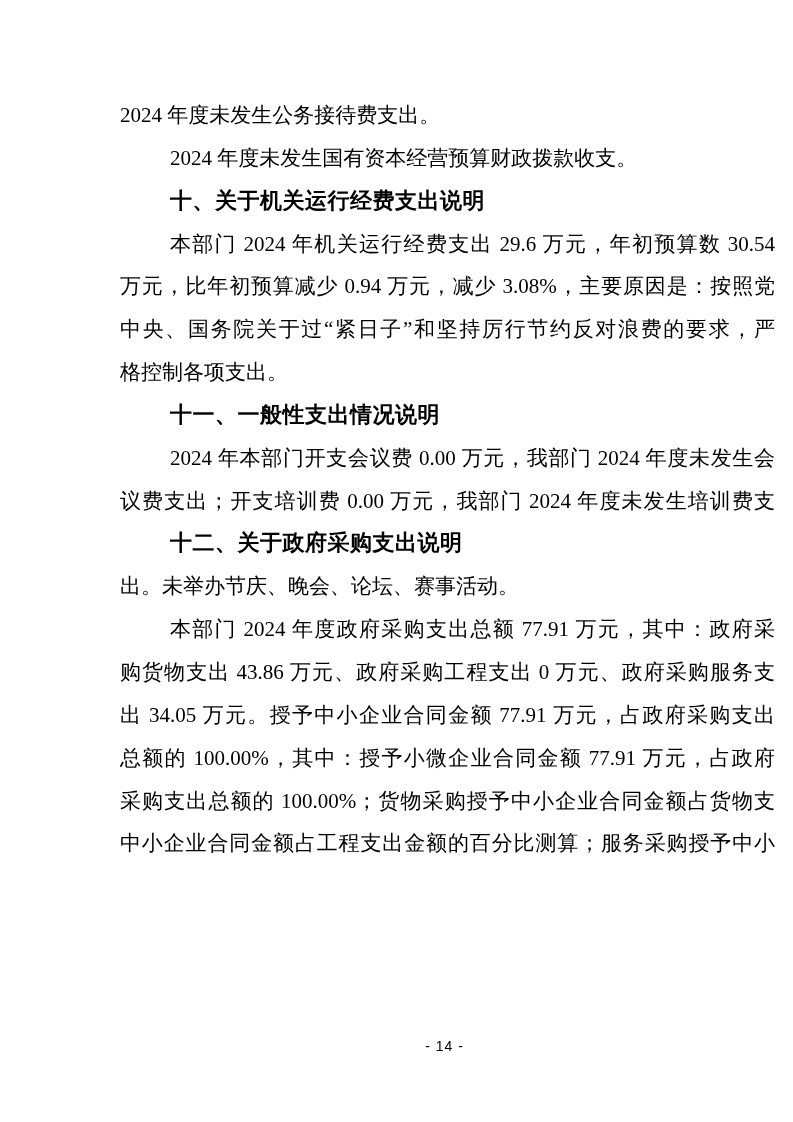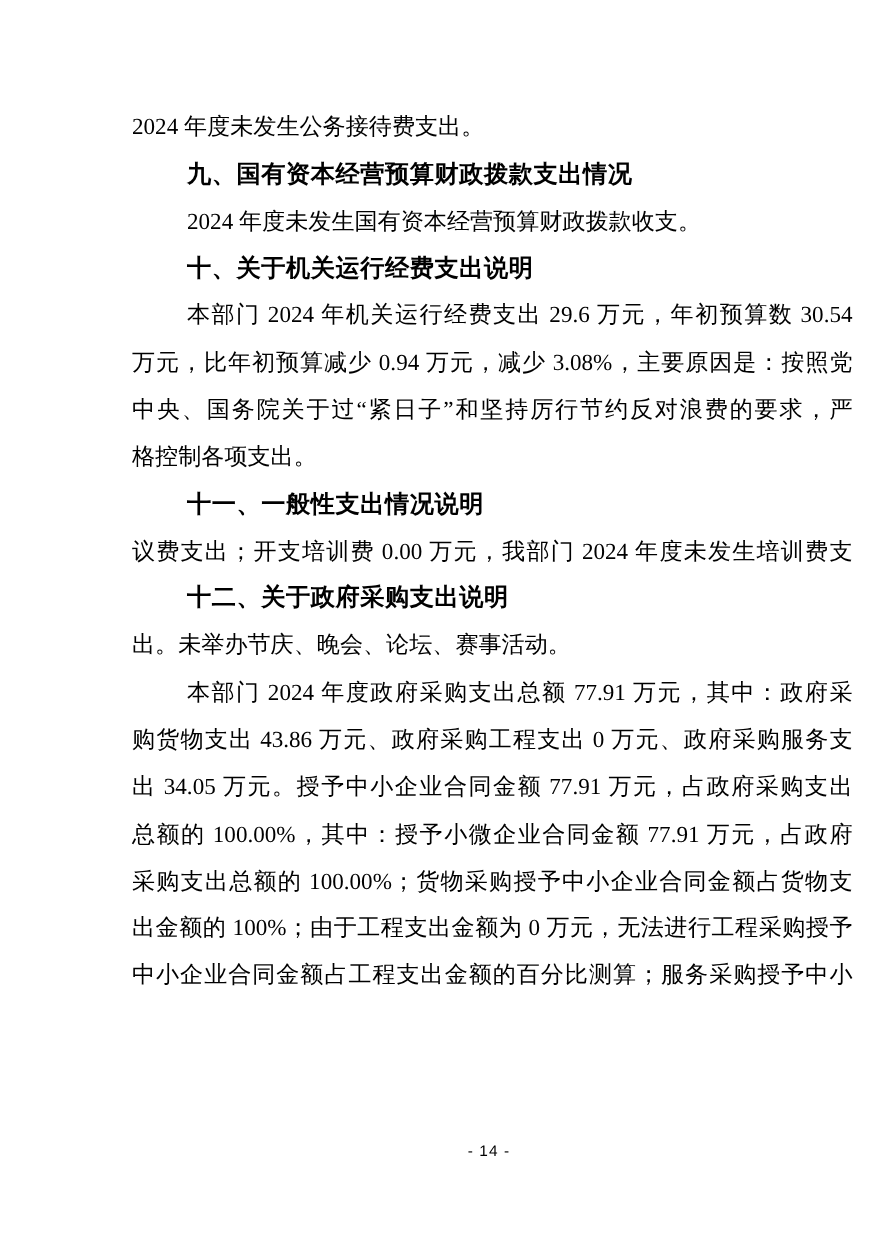--- a/index.html
+++ b/index.html
@@ -61,33 +61,32 @@
     color: #000000;
     letter-spacing: 1px;
   }
 </style>
 </head>
 <body>
 
 <div class="page">
   <div class="content">
     <div class="ln b">2024 年度未发生公务接待费支出。</div>
-    <div class="ln h">九、国有资本经营预算财政拨款支出情况</div>
     <div class="ln b ind">2024 年度未发生国有资本经营预算财政拨款收支。</div>
     <div class="ln h">十、关于机关运行经费支出说明</div>
     <div class="ln b ind j">本部门 2024 年机关运行经费支出 29.6 万元，年初预算数 30.54</div>
     <div class="ln b j">万元，比年初预算减少 0.94 万元，减少 3.08%，主要原因是：按照党</div>
     <div class="ln b j">中央、国务院关于过“紧日子”和坚持厉行节约反对浪费的要求，严</div>
     <div class="ln b">格控制各项支出。</div>
     <div class="ln h">十一、一般性支出情况说明</div>
+    <div class="ln b ind j">2024 年本部门开支会议费 0.00 万元，我部门 2024 年度未发生会</div>
     <div class="ln b j">议费支出；开支培训费 0.00 万元，我部门 2024 年度未发生培训费支</div>
     <div class="ln h">十二、关于政府采购支出说明</div>
     <div class="ln b">出。未举办节庆、晚会、论坛、赛事活动。</div>
     <div class="ln b ind j">本部门 2024 年度政府采购支出总额 77.91 万元，其中：政府采</div>
     <div class="ln b j">购货物支出 43.86 万元、政府采购工程支出 0 万元、政府采购服务支</div>
     <div class="ln b j">出 34.05 万元。授予中小企业合同金额 77.91 万元，占政府采购支出</div>
     <div class="ln b j">总额的 100.00%，其中：授予小微企业合同金额 77.91 万元，占政府</div>
     <div class="ln b j">采购支出总额的 100.00%；货物采购授予中小企业合同金额占货物支</div>
-    <div class="ln b j">出金额的 100%；由于工程支出金额为 0 万元，无法进行工程采购授予</div>
     <div class="ln b j">中小企业合同金额占工程支出金额的百分比测算；服务采购授予中小</div>
   </div>
   <div class="pagenum">- 14 -</div>
 </div>
 
 </body></html>

